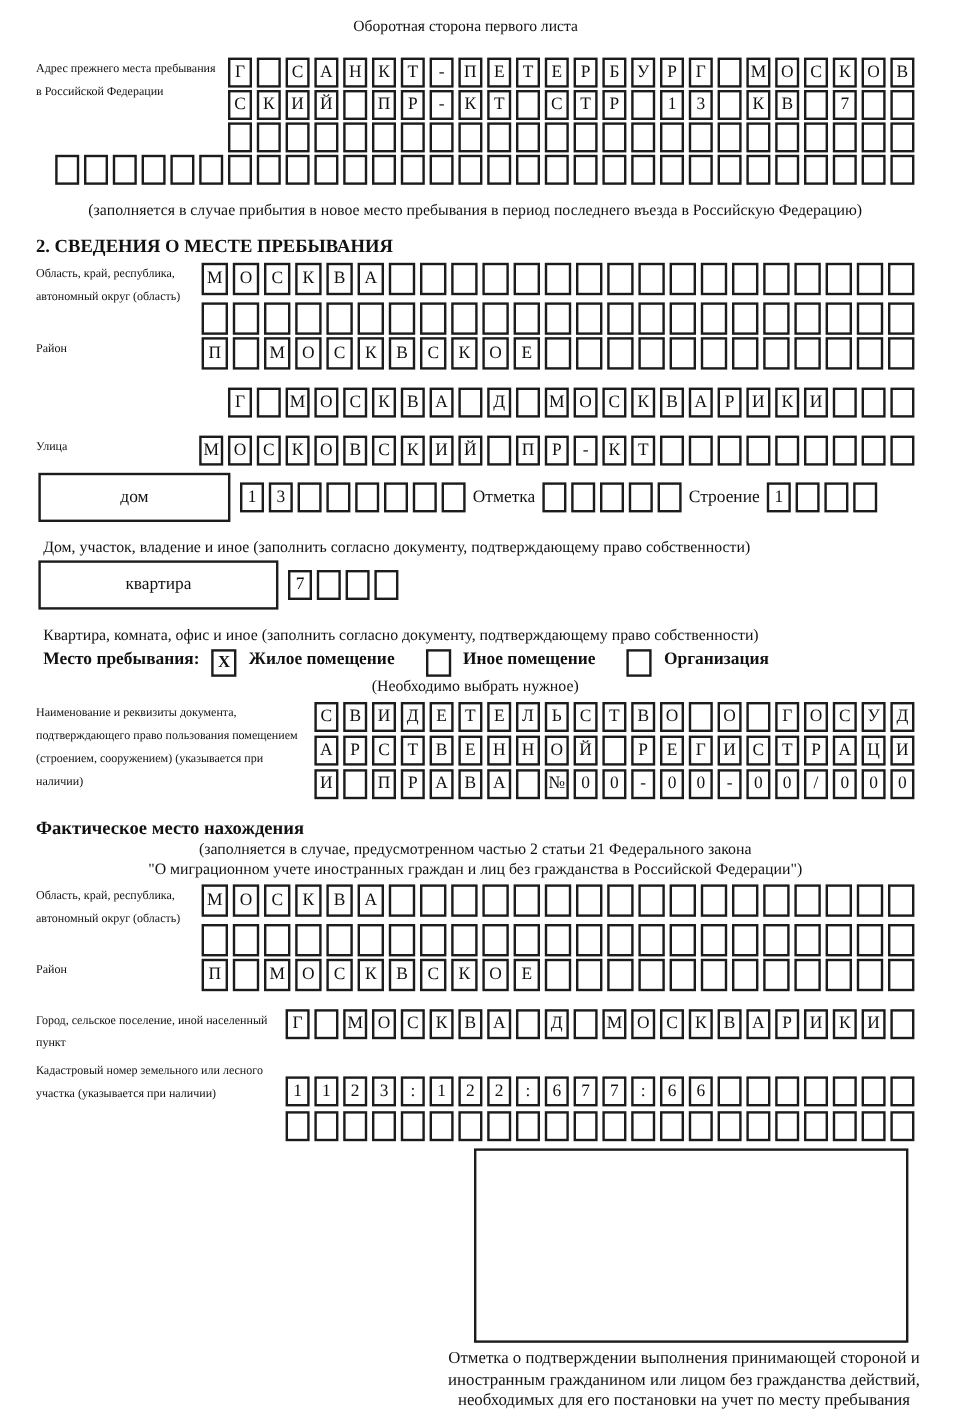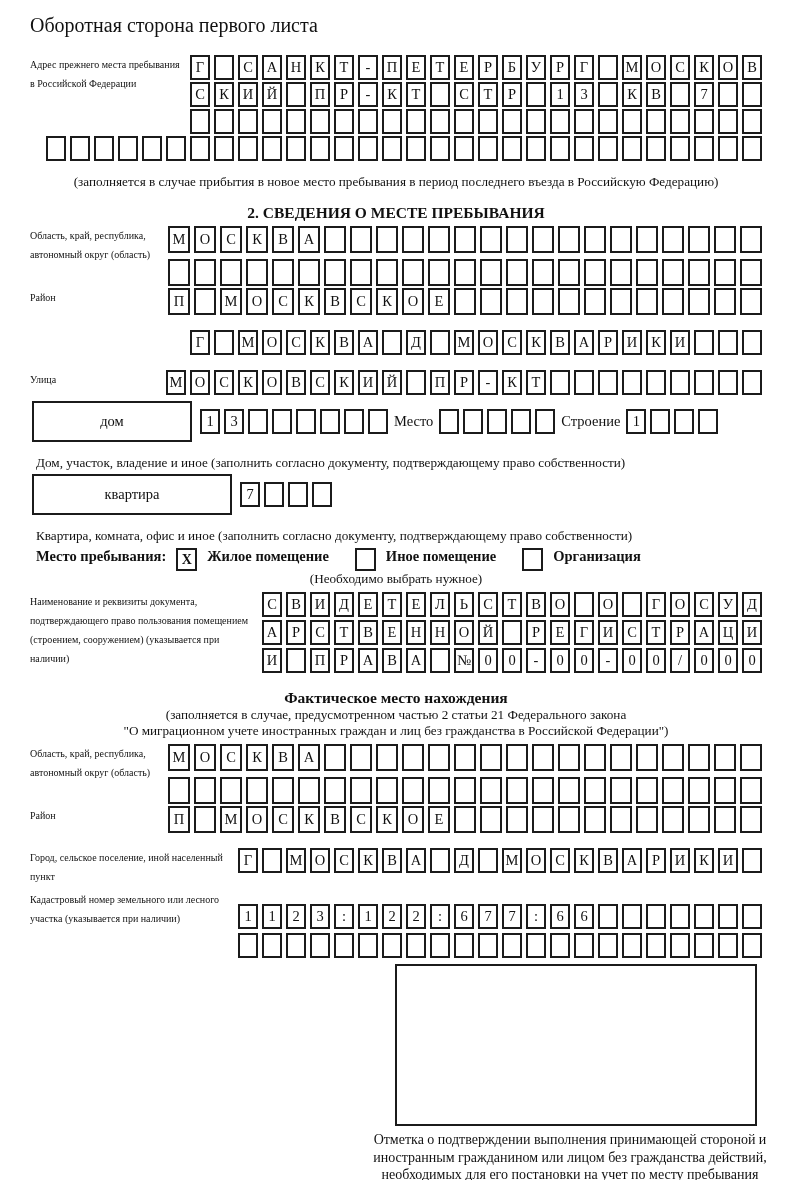--- a/index.html
+++ b/index.html
@@ -2,42 +2,42 @@
 <html><head>
 <meta charset="utf-8">
 <style>
   html,body { margin:0; padding:0; }
   body {
     width:800px; height:1180px; background:#ffffff; color:#111;
     font-family:"Liberation Serif", serif; overflow:hidden;
   }
   .page { padding:14px 38px 0 30px; }
 
-  .header-note { text-align:left; font-size:20px; padding-right:16px; }
+  .header-note { text-align:center; font-size:13px; padding-right:16px; }
 
   .group { display:flex; }
   .glabel { font-size:10px; line-height:19px; flex:0 0 150px; }
   .lw170 { flex:0 0 170px; }
   .lw195 { flex:0 0 195px; }
   .lw225 { flex:0 0 225px; }
   .rows { flex:1; min-width:0; }
 
   .cellrow { display:flex; justify-content:flex-end; gap:4px; margin-bottom:2px; }
   .cell {
     flex:0 0 auto; width:20px; height:25px; box-sizing:border-box;
     border:2px solid #1b1b1b; display:flex; align-items:center; justify-content:center;
     font-size:14.5px;
   }
   .cellrow.wide .cell { width:22px; height:27px; }
   .cellrow.gap-top { margin-top:6px; }
   .cellrow.left { justify-content:flex-start; margin-bottom:0; }
 
   .note-center { text-align:center; font-size:13.2px; line-height:16px; }
   .note-left { font-size:13.2px; line-height:16px; margin-left:6px; }
-  .sec-title { text-align:center; font-weight:bold; font-size:15.5px; line-height:19px; }
+  .sec-title { font-weight:bold; font-size:15.5px; line-height:19px; }
 
   .inline-row { display:flex; align-items:center; margin-left:2px; }
   .bigbox {
     height:41px; box-sizing:border-box; border:2px solid #1b1b1b;
     display:flex; align-items:center; justify-content:center; font-size:14.5px;
   }
   .bigbox.dom { width:160px; margin-right:8px; }
   .bigbox.kv  { width:200px; margin-right:8px; }
   .inline-label { font-size:14.5px; margin:0 6px; white-space:nowrap; }
 
@@ -336,21 +336,21 @@
     <div class="cellrow left">
         <span class="cell">1</span>
         <span class="cell">3</span>
         <span class="cell"></span>
         <span class="cell"></span>
         <span class="cell"></span>
         <span class="cell"></span>
         <span class="cell"></span>
         <span class="cell"></span>
       </div>
-    <span class="inline-label">Место</span>
+    <span class="inline-label">Отметка</span>
     <div class="cellrow left">
         <span class="cell"></span>
         <span class="cell"></span>
         <span class="cell"></span>
         <span class="cell"></span>
         <span class="cell"></span>
       </div>
     <span class="inline-label">Строение</span>
     <div class="cellrow left">
         <span class="cell">1</span>

